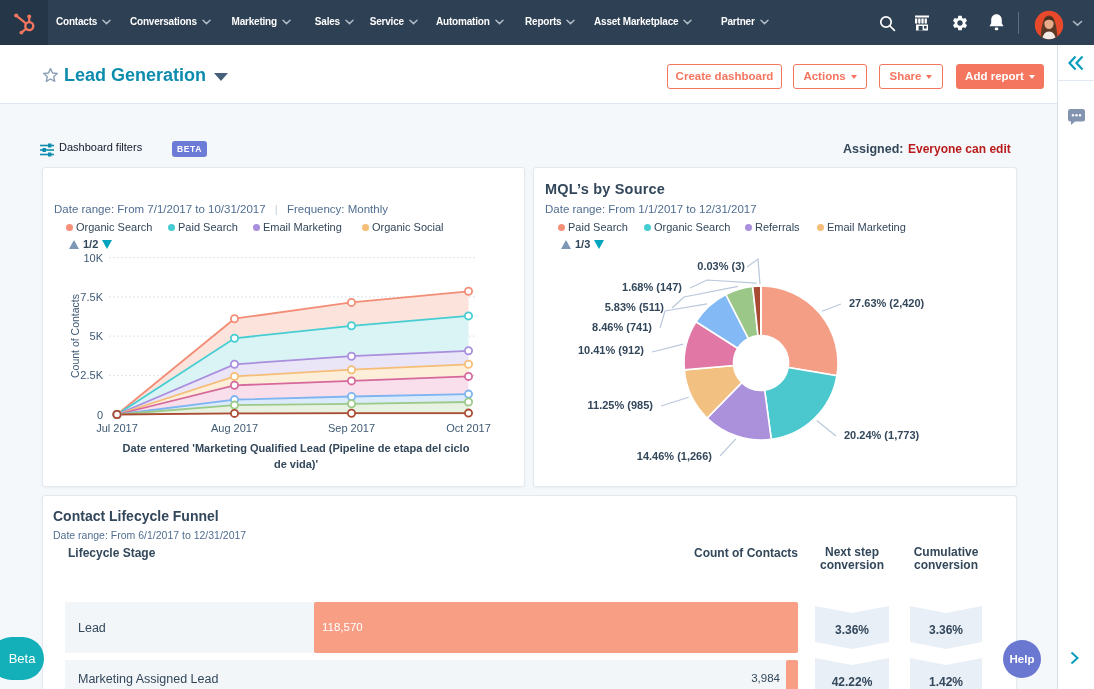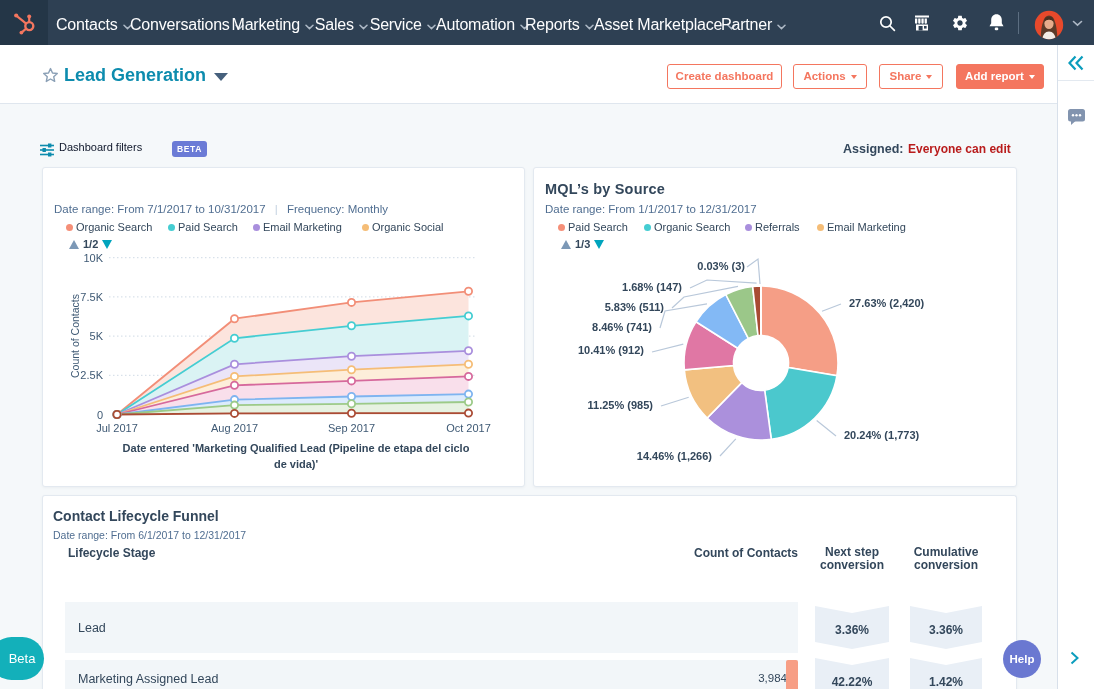--- a/index.html
+++ b/index.html
@@ -1,19 +1,19 @@
 <!DOCTYPE html>
 <html><head><meta charset="utf-8">
 <style>
 *{margin:0;padding:0;box-sizing:border-box;font-family:"Liberation Sans",sans-serif;}
 html,body{width:1094px;height:689px;overflow:hidden;background:#f5f8fa;position:relative;}
 .abs{position:absolute;}
 #nav{position:absolute;left:0;top:0;width:1094px;height:45px;background:#2e4053;}
 #logoblk{position:absolute;left:0;top:0;width:48px;height:45px;background:#243647;}
-.nit{position:absolute;top:16px;color:#fdfdfe;font-size:16px;font-weight:normal;letter-spacing:-0.2px;white-space:nowrap;}
+.nit{position:absolute;top:16px;color:#fdfdfe;font-size:10px;font-weight:bold;letter-spacing:-0.2px;white-space:nowrap;}
 .car{margin-left:5px;}
 #hdr{position:absolute;left:0;top:45px;width:1057px;height:59px;background:#fff;border-bottom:1px solid #dfe6ee;}
 .btn{position:absolute;top:19px;height:25px;border:1px solid #f4765f;border-radius:3px;color:#f4765f;font-size:11.5px;font-weight:bold;text-align:center;line-height:23px;background:#fff;margin-left:31px;}
 .bcar{display:inline-block;width:0;height:0;border-left:3.5px solid transparent;border-right:3.5px solid transparent;border-top:4.5px solid #f4765f;margin-left:5px;vertical-align:1px;}
 #sidebar{position:absolute;left:1057px;top:45px;width:37px;height:644px;background:#fff;border-left:1px solid #d8e0ea;}
 .card{position:absolute;background:#fff;border:1px solid #e3e9f0;border-radius:3px;box-shadow:0 1px 3px rgba(45,62,80,.05);}
 .ctitle{position:absolute;left:11px;top:13px;font-size:14.5px;font-weight:bold;color:#33475b;letter-spacing:.2px;}
 .cdate{position:absolute;left:11px;top:35px;font-size:11.5px;color:#506e91;}
 .leg{position:absolute;top:53px;font-size:11px;color:#33475b;white-space:nowrap;}
 .dot{display:inline-block;width:7px;height:7px;border-radius:50%;margin-right:3px;}
@@ -267,31 +267,34 @@
 <div class="card" id="card3" style="left:42px;top:495px;width:975px;height:200px;border-bottom:none;border-radius:3px 3px 0 0">
   <div class="abs" style="left:10px;top:12px;font-size:14px;font-weight:bold;color:#33475b">Contact Lifecycle Funnel</div>
   <div class="abs" style="left:10px;top:33px;font-size:10.5px;color:#506e91">Date range: From 6/1/2017 to 12/31/2017</div>
   <div class="abs" style="left:25px;top:50px;font-size:12px;font-weight:bold;color:#33475b">Lifecycle Stage</div>
   <div class="abs" style="left:600px;top:50px;width:155px;text-align:right;font-size:12px;font-weight:bold;color:#33475b">Count of Contacts</div>
   <div class="abs" style="left:769px;top:50px;width:80px;text-align:center;font-size:12px;font-weight:bold;color:#33475b;line-height:13px">Next step<br>conversion</div>
   <div class="abs" style="left:863px;top:50px;width:80px;text-align:center;font-size:12px;font-weight:bold;color:#33475b;line-height:13px">Cumulative<br>conversion</div>
 
   <div class="abs" style="left:22px;top:106px;width:733px;height:51px;background:#f2f6f9">
     <div class="abs" style="left:13px;top:19px;font-size:12.5px;color:#33475b">Lead</div>
+    <div class="abs" style="right:0;top:0;width:484px;height:51px;background:#f79e85;border-radius:2px">
+      <div class="abs" style="left:8px;top:19px;font-size:11.5px;color:#fff">118,570</div>
+    </div>
   </div>
   <div class="chev" style="left:772px;top:110px;width:74px">
       <span>3.36%</span>
     </div>
   <div class="chev" style="left:867px;top:110px;width:72px">
       <span>3.36%</span>
     </div>
 
   <div class="abs" style="left:22px;top:164px;width:733px;height:51px;background:#f2f6f9">
     <div class="abs" style="left:13px;top:12px;font-size:12.5px;color:#33475b">Marketing Assigned Lead</div>
-    <div class="abs" style="right:11px;top:12px;font-size:11.5px;color:#33475b">3,984</div>
+    <div class="abs" style="right:18px;top:12px;font-size:11.5px;color:#33475b">3,984</div>
     <div class="abs" style="right:0;top:0;width:12px;height:51px;background:#f79e85;border-radius:2px"></div>
   </div>
   <div class="chev" style="left:772px;top:162px;width:74px">
       <span>42.22%</span>
     </div>
   <div class="chev" style="left:867px;top:162px;width:72px">
       <span>1.42%</span>
     </div>
 </div>
 

